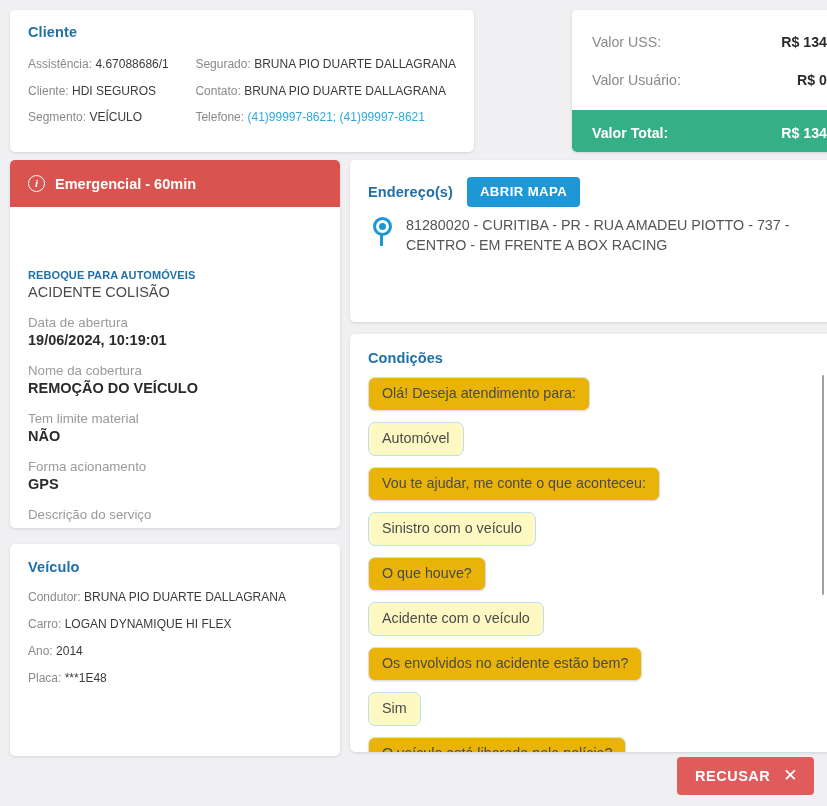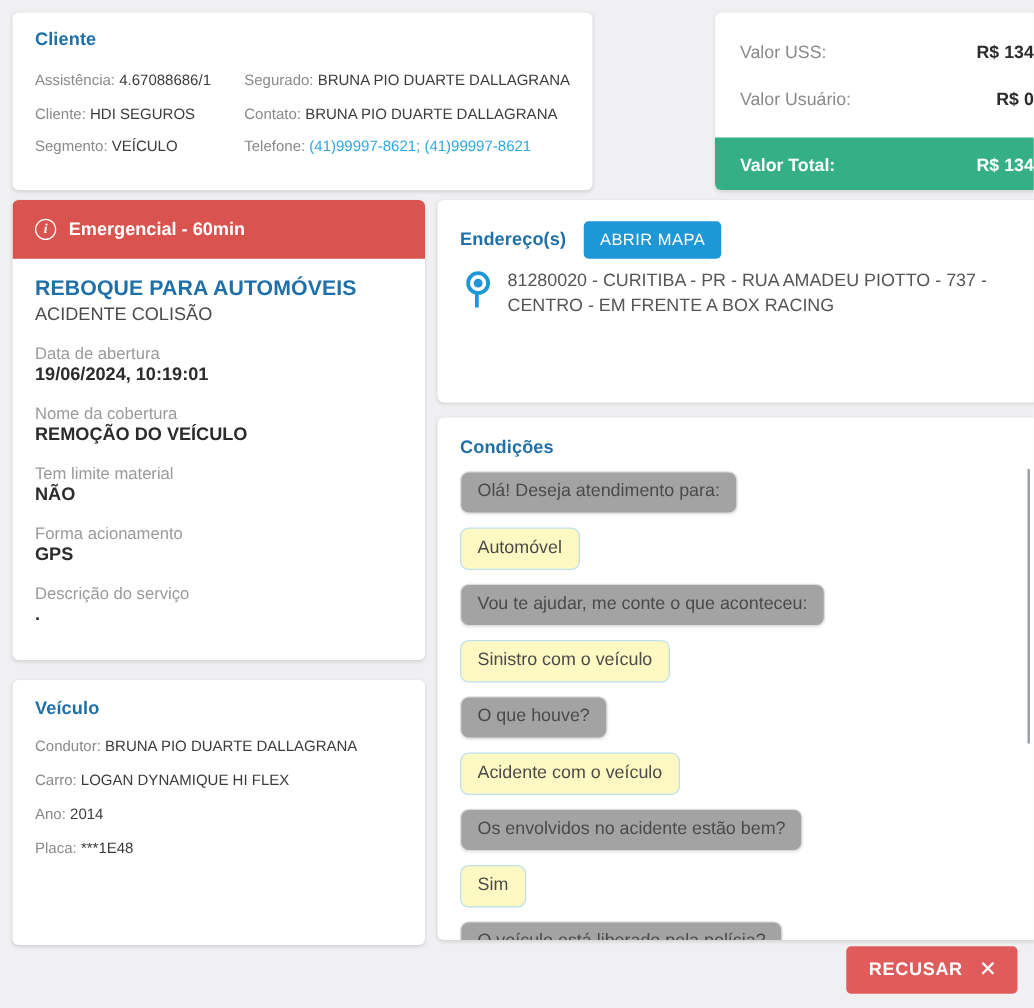--- a/index.html
+++ b/index.html
@@ -75,42 +75,42 @@
   .info-icon {
     width: 17px; height: 17px; border-radius: 50%;
     border: 1.6px solid #fff;
     display: inline-flex; align-items: center; justify-content: center;
     font-size: 11px; font-weight: bold; font-style: italic;
     font-family: "Liberation Serif", serif;
     line-height: 1;
   }
   .service-body { padding: 14px 18px 0 18px; }
   .svc-title {
-    color: #1f6fa8; font-weight: bold; font-size: 17px; letter-spacing: .1px;
+    color: #1f6fa8; font-weight: bold; font-size: 11px; letter-spacing: .1px; margin-top: 48px;
   }
   .svc-sub { color: #4a4a4a; font-size: 14.5px; margin-top: 3px; }
   .field { margin-top: 15px; }
   .field .f-lbl { color: #9a9a9a; font-size: 13.3px; }
   .field .f-val { color: #2b2b2b; font-size: 14.5px; font-weight: bold; margin-top: 2px; }
 
   
   #vehicle-card { left: 10px; top: 544px; width: 330px; height: 212px; }
   .vehicle-inner { padding: 15px 18px 0 18px; }
   .vehicle-inner .kv { white-space: normal; line-height: 27px; }
 
   
   #address-card { left: 350px; top: 160px; width: 497px; height: 162px;
                   border-radius: 5px 0 0 5px; }
   .addr-inner { padding: 17px 20px 0 18px; }
   .addr-head { display: flex; align-items: center; gap: 14px; }
   .btn-map {
     background: #1e97d6; color: #fff;
     border: none; border-radius: 4px;
     font-family: "Liberation Sans", sans-serif;
-    font-weight: normal; font-size: 13.2px; letter-spacing: .4px;
+    font-weight: bold; font-size: 13.2px; letter-spacing: .4px;
     padding: 7px 13px 8px 13px;
     cursor: pointer;
   }
   .addr-list { position: relative; margin-top: 9px; padding-left: 38px; }
   .addr-track {
     position: absolute; left: 12px; top: 8px; bottom: 9px; width: 3px;
     background: #1e97d6;
   }
   .addr-item { position: relative; margin-bottom: 11px; }
   .addr-item:last-child { margin-bottom: 0; }
@@ -132,21 +132,21 @@
   .bubbles { margin-top: 11px; }
   .bubble {
     display: inline-block;
     border-radius: 7px;
     font-size: 14.3px;
     color: #4a4a4a;
     padding: 8px 13px 9px 13px;
     margin-bottom: 11px;
     line-height: 15px;
   }
-  .bubble.q { background: #a3a3a3; border: 1px solid #dedede; box-shadow: 0 1px 2px rgba(0,0,0,.07); }
+  .bubble.q { background: #eab308; border: 1px solid #dedede; box-shadow: 0 1px 2px rgba(0,0,0,.07); }
   .bubble.a { background: #fef9c3; border: 1px solid #bcdff1; }
   .bubble-row { display: block; }
   .scrollbar-thumb {
     position: absolute; right: 3px; top: 375px;
     width: 2px; height: 220px; background: #9aa2a8; border-radius: 2px;
   }
 
   
   .actions {
     position: absolute; right: 13px; bottom: 11px;

